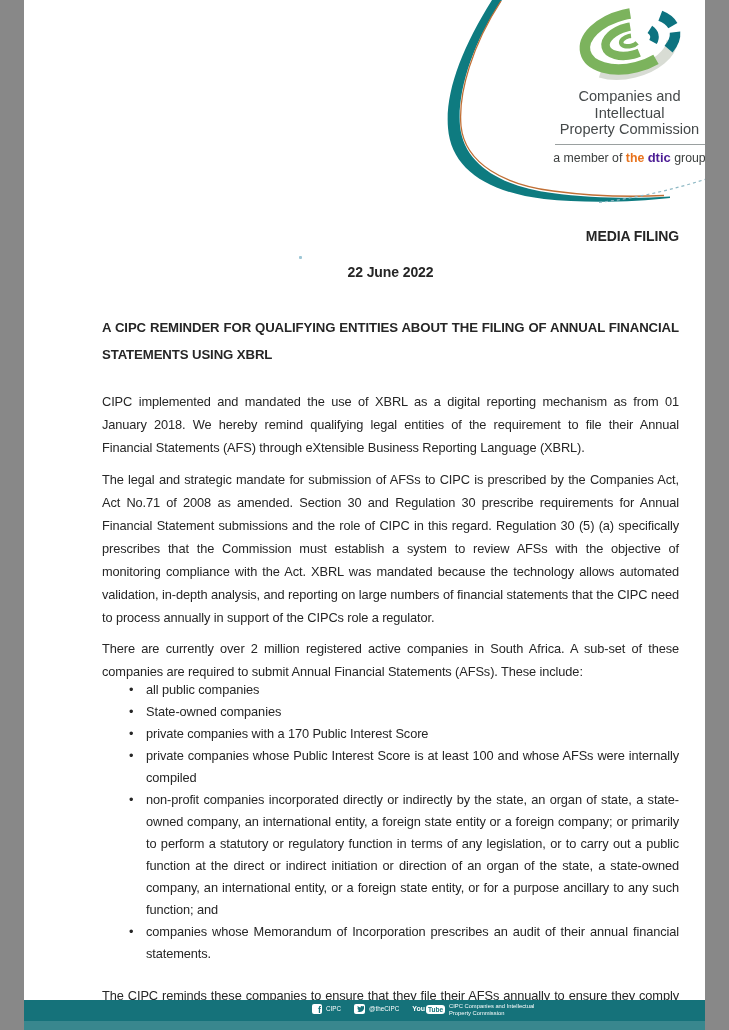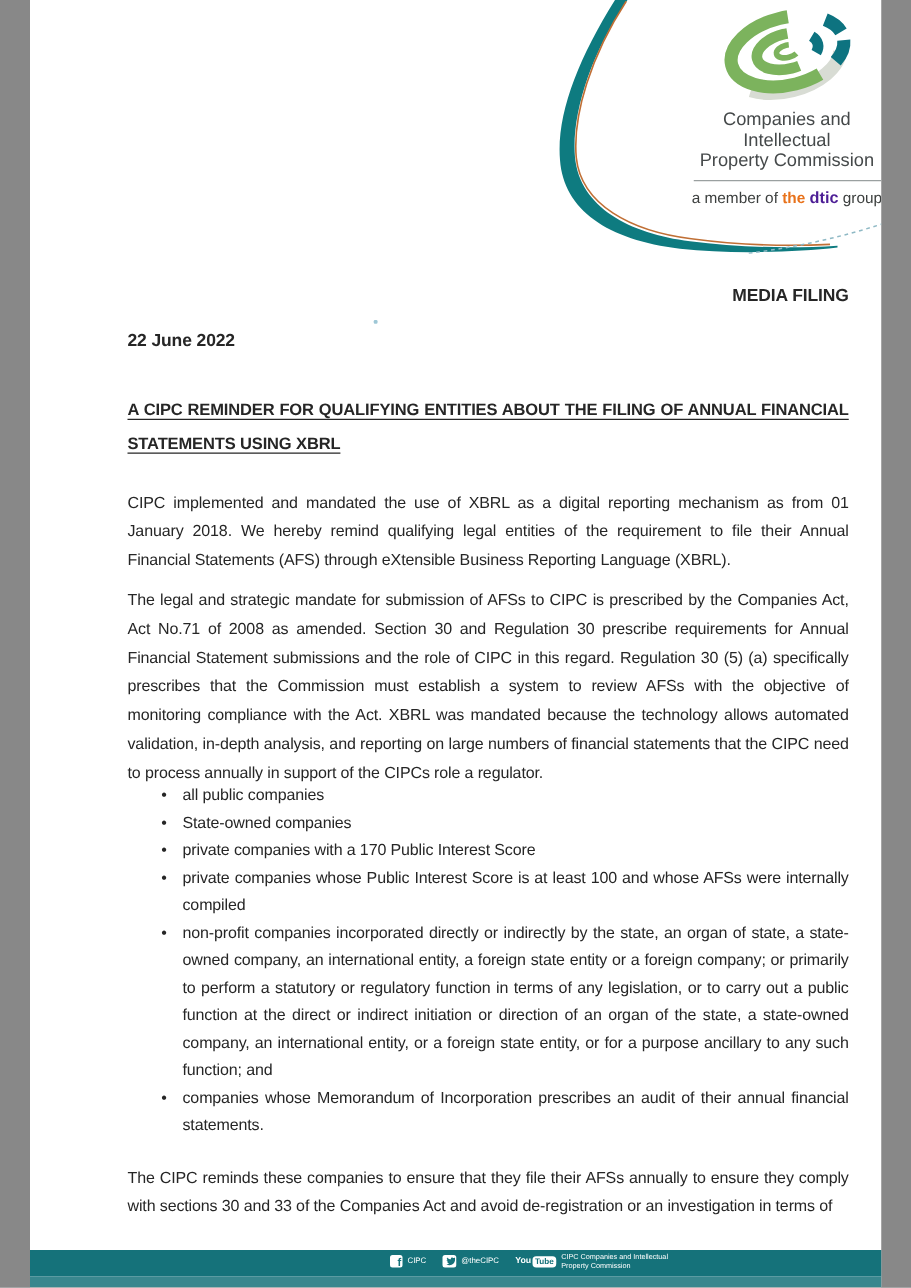--- a/index.html
+++ b/index.html
@@ -17,23 +17,23 @@
   .org-name{font-size:14.6px;line-height:16.5px;color:#45494a;margin-top:2px;}
   .logo-rule{width:150px;height:1px;background:#9aa0a0;margin:6px auto 5px auto;border:0;}
   .member-line{font-size:12.3px;color:#3c3f3e;white-space:nowrap;}
   .member-brand{color:#e8721b;font-weight:700;}
   .member-dtic{color:#4c1d95;font-weight:800;font-size:13px;}
   
   .artifact-dot{position:absolute;left:275px;top:256px;width:3px;height:3px;background:#9ec7d6;border-radius:1px;}
   
   .content{position:absolute;left:78px;top:227px;width:577px;font-size:12.8px;letter-spacing:-0.1px;line-height:23px;text-align:justify;}
   .media-release{font-size:14px;font-weight:bold;line-height:18px;text-align:right;}
-  .release-date{font-size:14px;font-weight:bold;line-height:18px;text-align:left;margin-top:18px;}
+  .release-date{font-size:14px;font-weight:bold;line-height:18px;text-align:center;margin-top:18px;}
   .doc-title{font-size:13.2px;font-weight:bold;line-height:27px;margin-top:33px;
-             text-decoration:underline;text-underline-offset:3px;text-decoration-thickness:1px;}
+             text-underline-offset:3px;text-decoration-thickness:1px;}
   .para{margin:0;}
   .p1{margin-top:22px;}
   .p2{margin-top:9px;}
   .p3{margin-top:8px;}
   .bullet-list{margin:-4px 0 0 0;padding:0 0 0 44px;list-style:none;line-height:22px;}
   .bullet-list li{position:relative;margin:0;}
   .bullet-list li::before{content:"\2022";position:absolute;left:-17px;top:0;}
   .closing{margin-top:19px;}
   
   .footer{position:absolute;left:0;bottom:0;width:729px;height:30px;}
@@ -85,20 +85,21 @@
   <div class="artifact-dot"></div>
 
   <div class="content">
     <div class="media-release">MEDIA FILING</div>
     <div class="release-date">22 June 2022</div>
 
     <div class="doc-title">A CIPC REMINDER FOR QUALIFYING ENTITIES ABOUT THE FILING OF ANNUAL FINANCIAL STATEMENTS USING XBRL</div>
 
     <p class="para p1">CIPC implemented and mandated the use of XBRL as a digital reporting mechanism as from 01 January 2018. We hereby remind qualifying legal entities of the requirement to file their Annual Financial Statements (AFS) through eXtensible Business Reporting Language (XBRL).</p>
     <p class="para p2">The legal and strategic mandate for submission of AFSs to CIPC is prescribed by the Companies Act, Act No.71 of 2008 as amended. Section 30 and Regulation 30 prescribe requirements for Annual Financial Statement submissions and the role of CIPC in this regard. Regulation 30 (5) (a) specifically prescribes that the Commission must establish a system to review AFSs with the objective of monitoring compliance with the Act. XBRL was mandated because the technology allows automated validation, in-depth analysis, and reporting on large numbers of financial statements that the CIPC need to process annually in support of the CIPCs role a regulator.</p>
+    <p class="para p3">There are currently over 2 million registered active companies in South Africa. A sub-set of these companies are required to submit Annual Financial Statements (AFSs). These include:</p>
 
     <ul class="bullet-list">
       <li>all public companies</li>
       <li>State-owned companies</li>
       <li>private companies with a 170 Public Interest Score</li>
       <li>private companies whose Public Interest Score is at least 100 and whose AFSs were internally compiled</li>
       <li>non-profit companies incorporated directly or indirectly by the state, an organ of state, a state-owned company, an international entity, a foreign state entity or a foreign company; or primarily to perform a statutory or regulatory function in terms of any legislation, or to carry out a public function at the direct or indirect initiation or direction of an organ of the state, a state-owned company, an international entity, or a foreign state entity, or for a purpose ancillary to any such function; and</li>
       <li>companies whose Memorandum of Incorporation prescribes an audit of their annual financial statements.</li>
     </ul>
 

